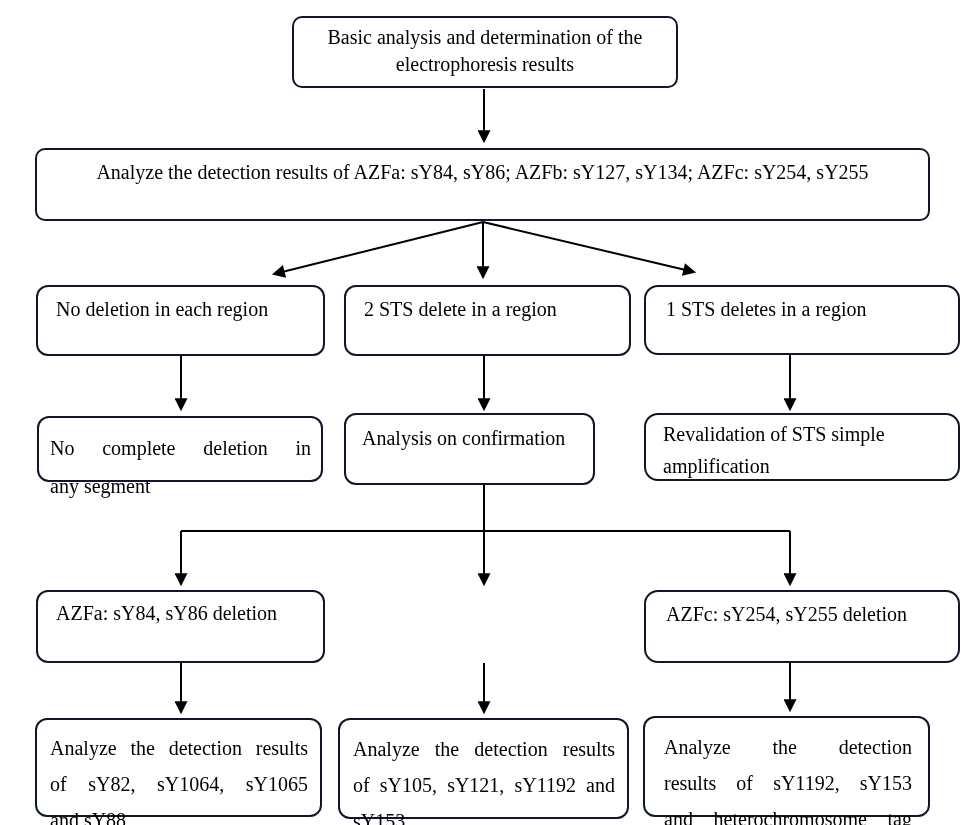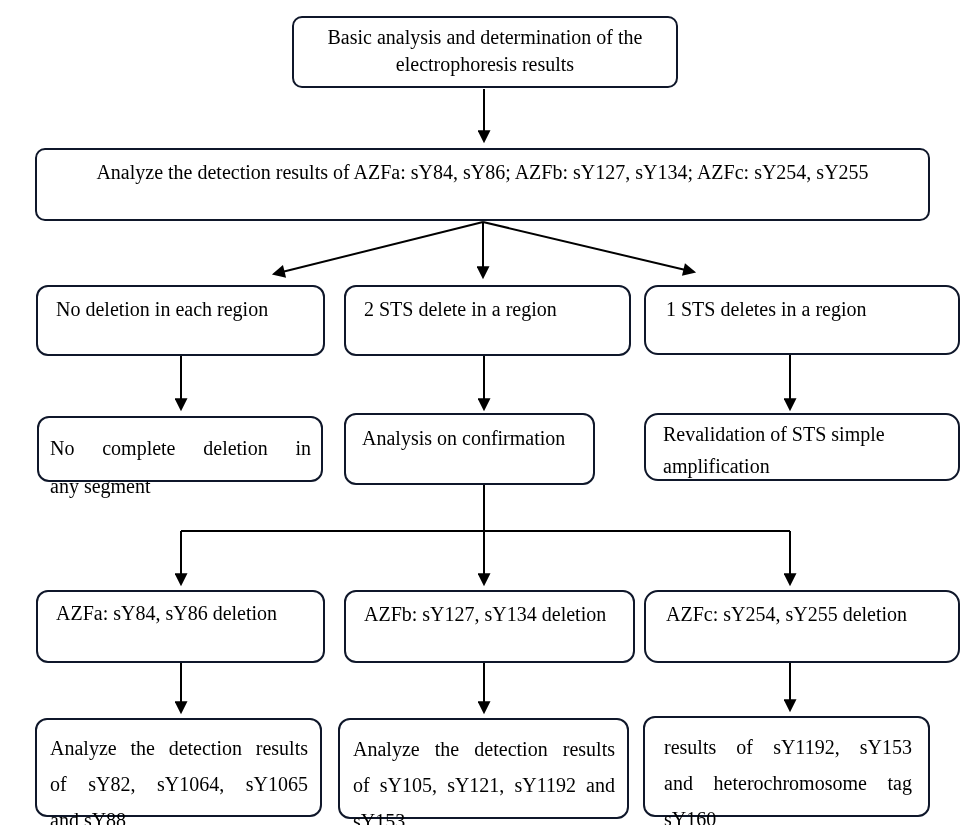--- a/index.html
+++ b/index.html
@@ -90,35 +90,35 @@
 
   <div class="box" style="left:344px; top:413px; width:251px; height:72px; padding:10px 0 0 16px;">Analysis on confirmation</div>
 
   <div class="box lh32" style="left:644px; top:413px; width:316px; height:68px; padding:3px 0 16px 17px; border-radius:14px;">
       <div>Revalidation of STS simple</div>
       <div>amplification</div>
     </div>
 
   <div class="box" style="left:36px; top:590px; width:289px; height:73px; padding:8px 0 0 18px;">AZFa: sY84, sY86 deletion</div>
 
-  <div class="box" style="left:344px; top:590px; width:291px; height:73px; padding:9px 0 0 18px;">AZFb: sY127, sY134 deletion</div>
 
   <div class="box" style="left:644px; top:590px; width:316px; height:73px; padding:9px 0 0 20px; border-radius:14px;">AZFc: sY254, sY255 deletion</div>
 
   <div class="box justify-lines lh25" style="left:35px; top:718px; width:287px; height:99px; padding:5px 12px 0 13px;">
       <div>Analyze the detection results</div>
       <div>of sY82, sY1064, sY1065</div>
       <div>and sY88</div>
     </div>
 
   <div class="box justify-lines lh25" style="left:338px; top:718px; width:291px; height:101px; padding:6px 12px 0 13px;">
       <div>Analyze the detection results</div>
       <div>of sY105, sY121, sY1192 and</div>
       <div>sY153</div>
     </div>
 
   <div class="box justify-lines lh25" style="left:643px; top:716px; width:287px; height:101px; padding:6px 16px 0 19px;">
+      <div>Analyze the detection</div>
       <div>results of sY1192, sY153</div>
       <div>and heterochromosome tag</div>
       <div>sY160</div>
     </div>
 
 </div>
 
 </body></html>

